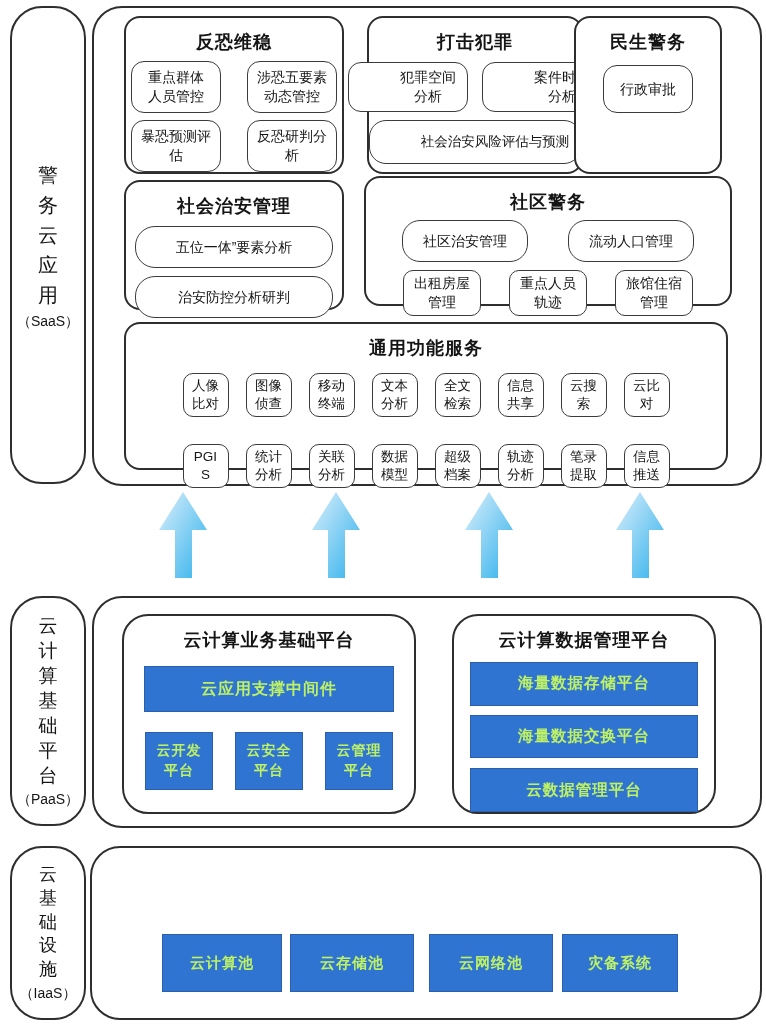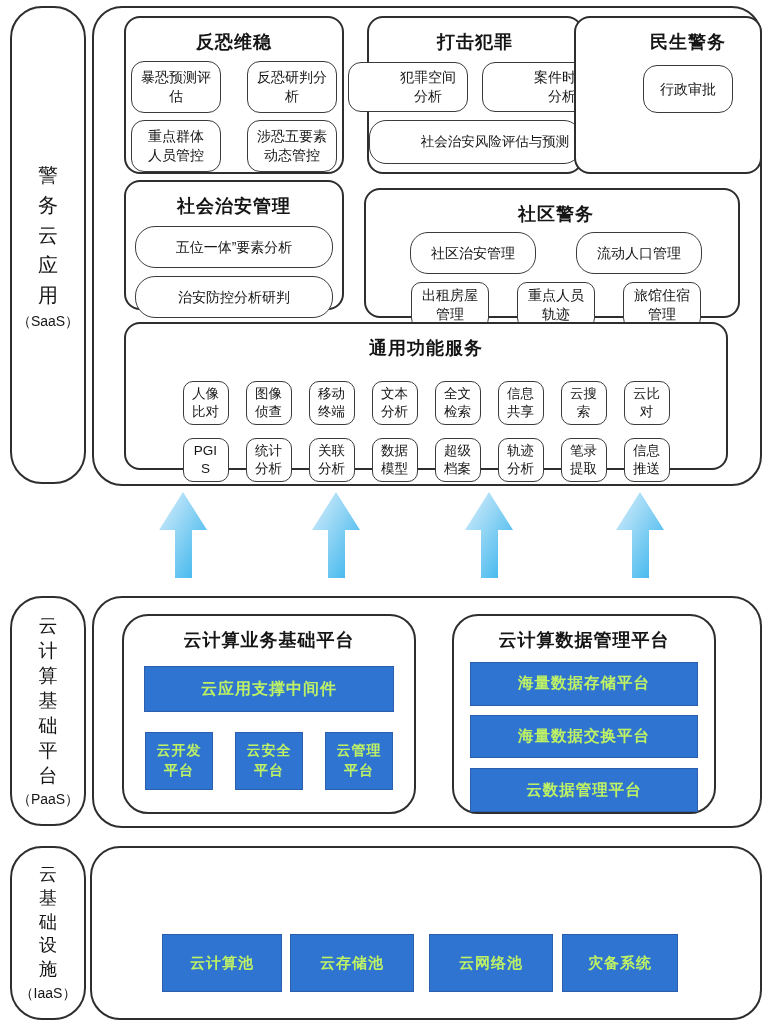--- a/index.html
+++ b/index.html
@@ -44,35 +44,35 @@
   }
 
   
   #grp-terror{left:30px;top:8px;width:216px;height:154px;}
   #grp-terror .grp-row{gap:26px;margin-top:7px;}
   #grp-terror .box{width:88px;height:50px;border-radius:13px;}
   #grp-crime{left:273px;top:8px;width:212px;height:154px;}
   #grp-crime .grp-row{gap:14px;margin-top:8px;}
   #grp-crime .box{width:78px;height:48px;border-radius:13px;padding-left:40px;}
   #grp-crime .box.wide{width:170px;height:42px;border-radius:17px;font-size:13.5px;}
-  #grp-civil{left:480px;top:8px;width:144px;height:154px;padding-left:40px;}
+  #grp-civil{left:480px;top:8px;width:144px;height:154px;}
   #grp-civil .grp-row{margin-top:11px;}
   #grp-civil .box{width:88px;height:46px;border-radius:14px;}
   #grp-security{left:30px;top:172px;width:216px;height:126px;}
   #grp-security .grp-row{margin-top:8px;}
   #grp-security .box{width:196px;height:40px;border-radius:20px;}
-  #grp-community{left:270px;top:180px;width:364px;height:126px;padding-left:8px;}
+  #grp-community{left:270px;top:168px;width:364px;height:126px;}
   #grp-community .grp-row.r1{gap:40px;margin-top:6px;}
   #grp-community .grp-row.r2{gap:28px;margin-top:8px;}
   #grp-community .box.wide{width:124px;height:40px;border-radius:18px;}
   #grp-community .box.sm{width:76px;height:44px;border-radius:10px;}
   #grp-general{left:30px;top:314px;width:600px;height:144px;}
   #grp-general .grp-row{gap:17px;}
-  #grp-general .grp-row.r1{margin-top:21px;}
-  #grp-general .grp-row.r2{margin-top:13px;}
+  #grp-general .grp-row.r1{margin-top:13px;}
+  #grp-general .grp-row.r2{margin-top:27px;}
   #grp-general .box{width:44px;height:42px;border-radius:10px;font-size:13.5px;line-height:1.3;}
 
   
   .up-arrow{position:absolute;top:492px;width:48px;height:86px;}
   #arrow-1{left:159px;} #arrow-2{left:312px;} #arrow-3{left:465px;} #arrow-4{left:616px;}
 
   
   .bluebox{
     background:#3074D2;border:1px solid #2b5fae;color:#bef264;font-weight:bold;
     display:flex;align-items:center;justify-content:center;text-align:center;
@@ -138,30 +138,30 @@
 设
 施</span>
     <span class="suffix">（IaaS）</span>
   </div>
 
   <div class="panel" id="panel-saas">
 
     <div class="group" id="grp-terror">
       <div class="group-title">反恐维稳</div>
       <div class="grp-row">
+        <div class="box">重点群体
+人员管控</div>
+        <div class="box">涉恐五要素
+动态管控</div>
+      </div>
+      <div class="grp-row">
         <div class="box">暴恐预测评
 估</div>
         <div class="box">反恐研判分
 析</div>
-      </div>
-      <div class="grp-row">
-        <div class="box">重点群体
-人员管控</div>
-        <div class="box">涉恐五要素
-动态管控</div>
       </div>
     </div>
 
     <div class="group" id="grp-crime">
       <div class="group-title">打击犯罪</div>
       <div class="grp-row">
         <div class="box">犯罪空间
 分析</div>
         <div class="box">案件时空
 分析</div>

